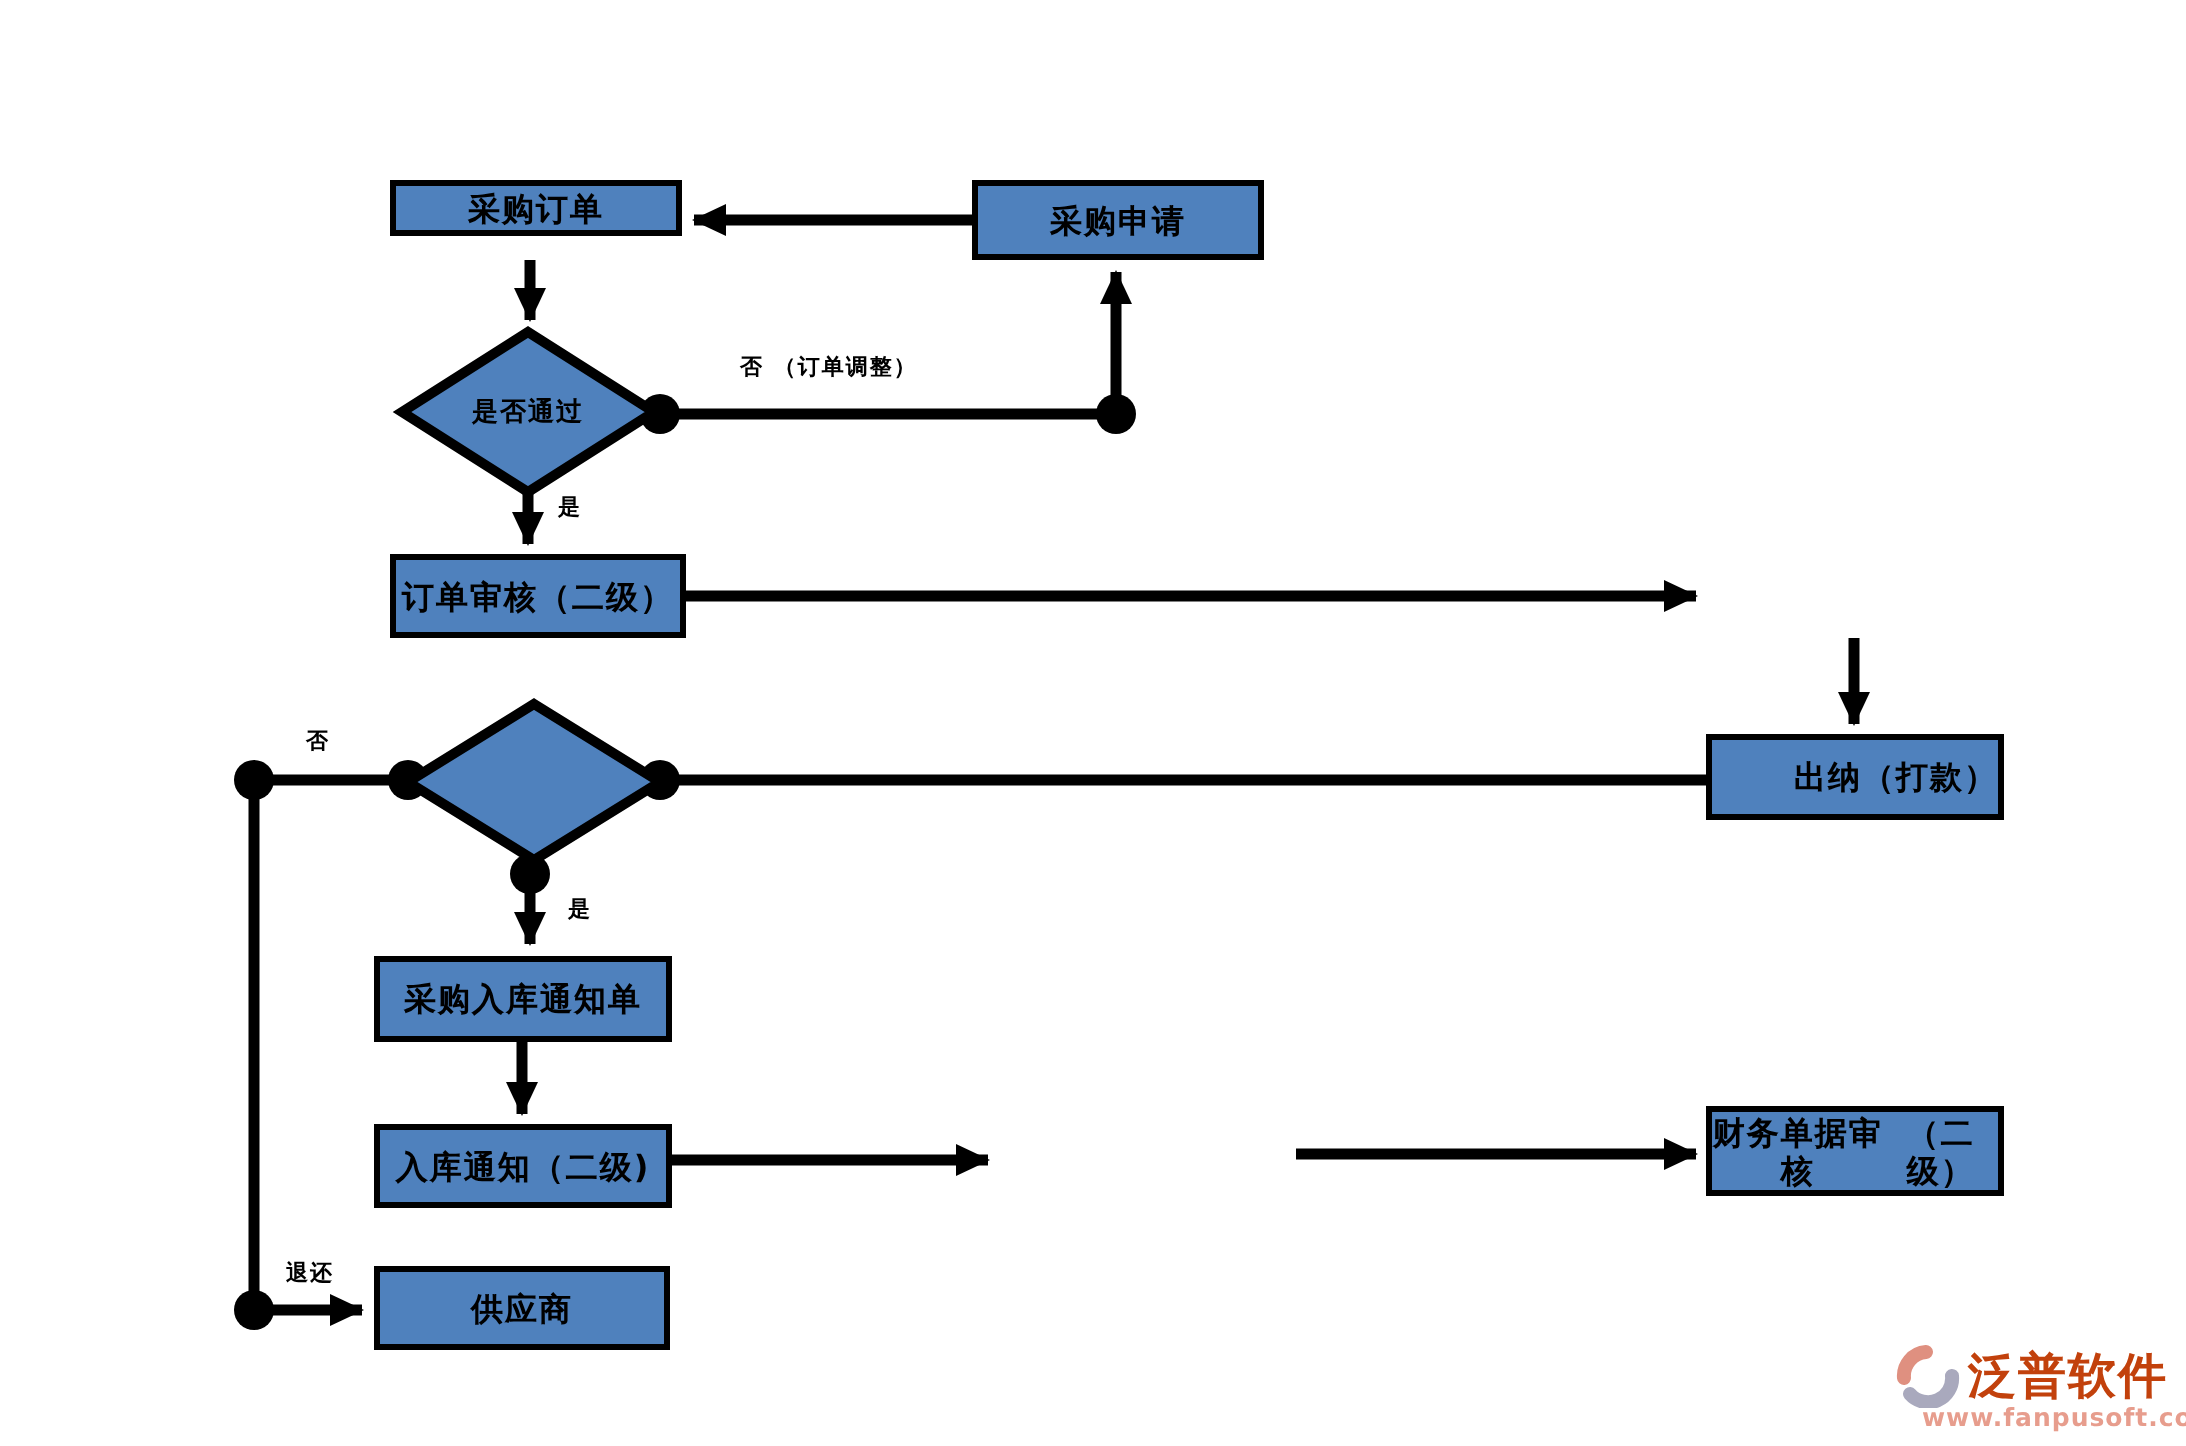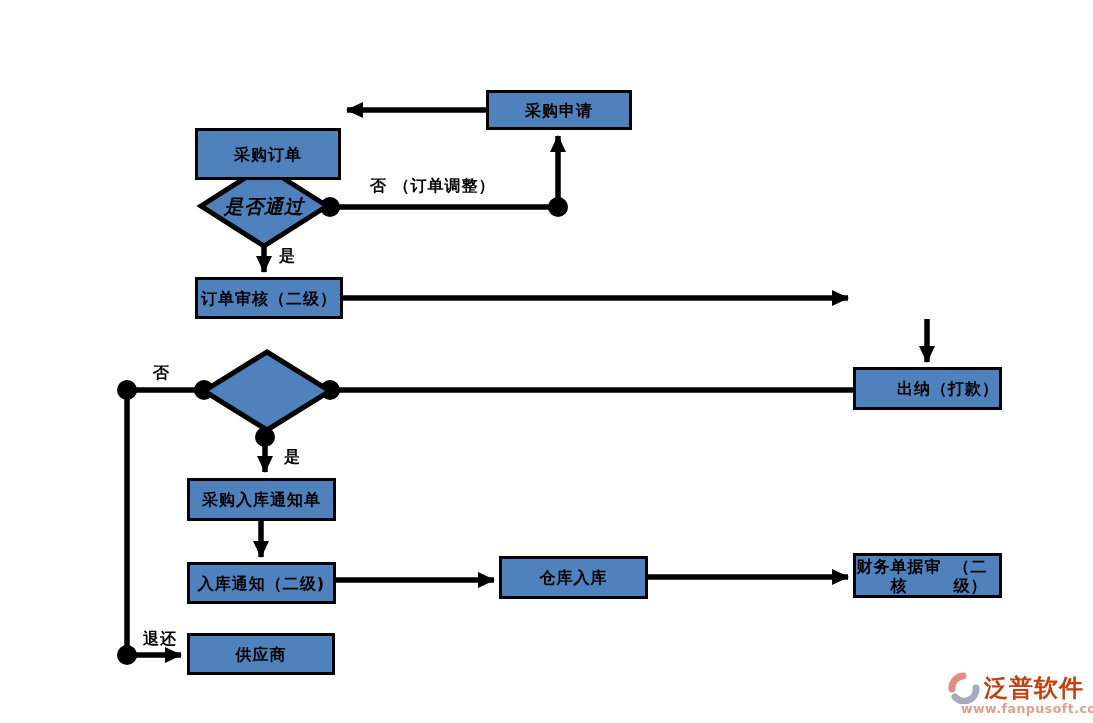--- a/index.html
+++ b/index.html
@@ -32,30 +32,29 @@
     line-height: 19px;
   }
   .diamond-label {
     position: absolute;
     display: flex;
     flex-direction: column;
     align-items: center;
     justify-content: center;
     text-align: center;
     color: #000000;
-    font-size: 19px;
+    font-size: 13px;
     font-weight: 700;
     letter-spacing: 1px;
     line-height: 19px;
-    font-style: italic;
   }
   .edge-label {
     position: absolute;
     color: #000000;
-    font-size: 16px;
+    font-size: 11px;
     font-weight: 700;
     letter-spacing: 1px;
     white-space: nowrap;
   }
   .shape { fill: #4f81bd; stroke: #000000; stroke-width: 5; }
   .conn { stroke: #000000; stroke-width: 5.5; fill: none; }
   .dot  { fill: #000000; stroke: none; }
   .watermark {
     position: absolute;
     left: 948px; top: 672px;
@@ -120,40 +119,37 @@
     <circle class="dot" cx="204" cy="390" r="10"></circle>
     <circle class="dot" cx="330" cy="390" r="10"></circle>
     <circle class="dot" cx="127" cy="390" r="10"></circle>
     <circle class="dot" cx="265" cy="437" r="10"></circle>
     <circle class="dot" cx="127" cy="655" r="10"></circle>
 
     <polygon class="shape" points="264,166 327,206 264,246 201,206"></polygon>
     <polygon class="shape" points="267,352 330,391 267,430 204,391"></polygon>
   </svg>
 
-  <div class="node" style="left:195px; top:90px;  width:146px; height:52px;margin-top:38px;">
+  <div class="node" style="left:195px; top:90px;  width:146px; height:28px;">
     <span>采购订单</span>
   </div>
   <div class="node" style="left:486px; top:90px;  width:146px; height:40px;">
     <span>采购申请</span>
   </div>
   <div class="node" style="left:195px; top:277px; width:148px; height:42px;">
     <span>订单审核（二级）</span>
   </div>
   <div class="node" style="left:853px; top:367px; width:149px; height:43px;justify-content:flex-end;">
     <span>出纳（打款）</span>
   </div>
   <div class="node" style="left:187px; top:478px; width:149px; height:43px;">
     <span>采购入库通知单</span>
   </div>
   <div class="node" style="left:187px; top:562px; width:149px; height:42px;">
     <span>入库通知（二级)</span>
-  </div>
-  <div class="node" style="left:499px; top:556px; width:149px; height:43px;">
-    <span>仓库入库</span>
   </div>
   <div class="node" style="left:853px; top:553px; width:149px; height:45px; ">
     <span>财务单据审核</span>
     <span>（二级）</span>
   </div>
   <div class="node" style="left:187px; top:633px; width:148px; height:42px;">
     <span>供应商</span>
   </div>
 
   <div class="diamond-label" style="left:199px; top:186px; width:130px; height:40px;">

